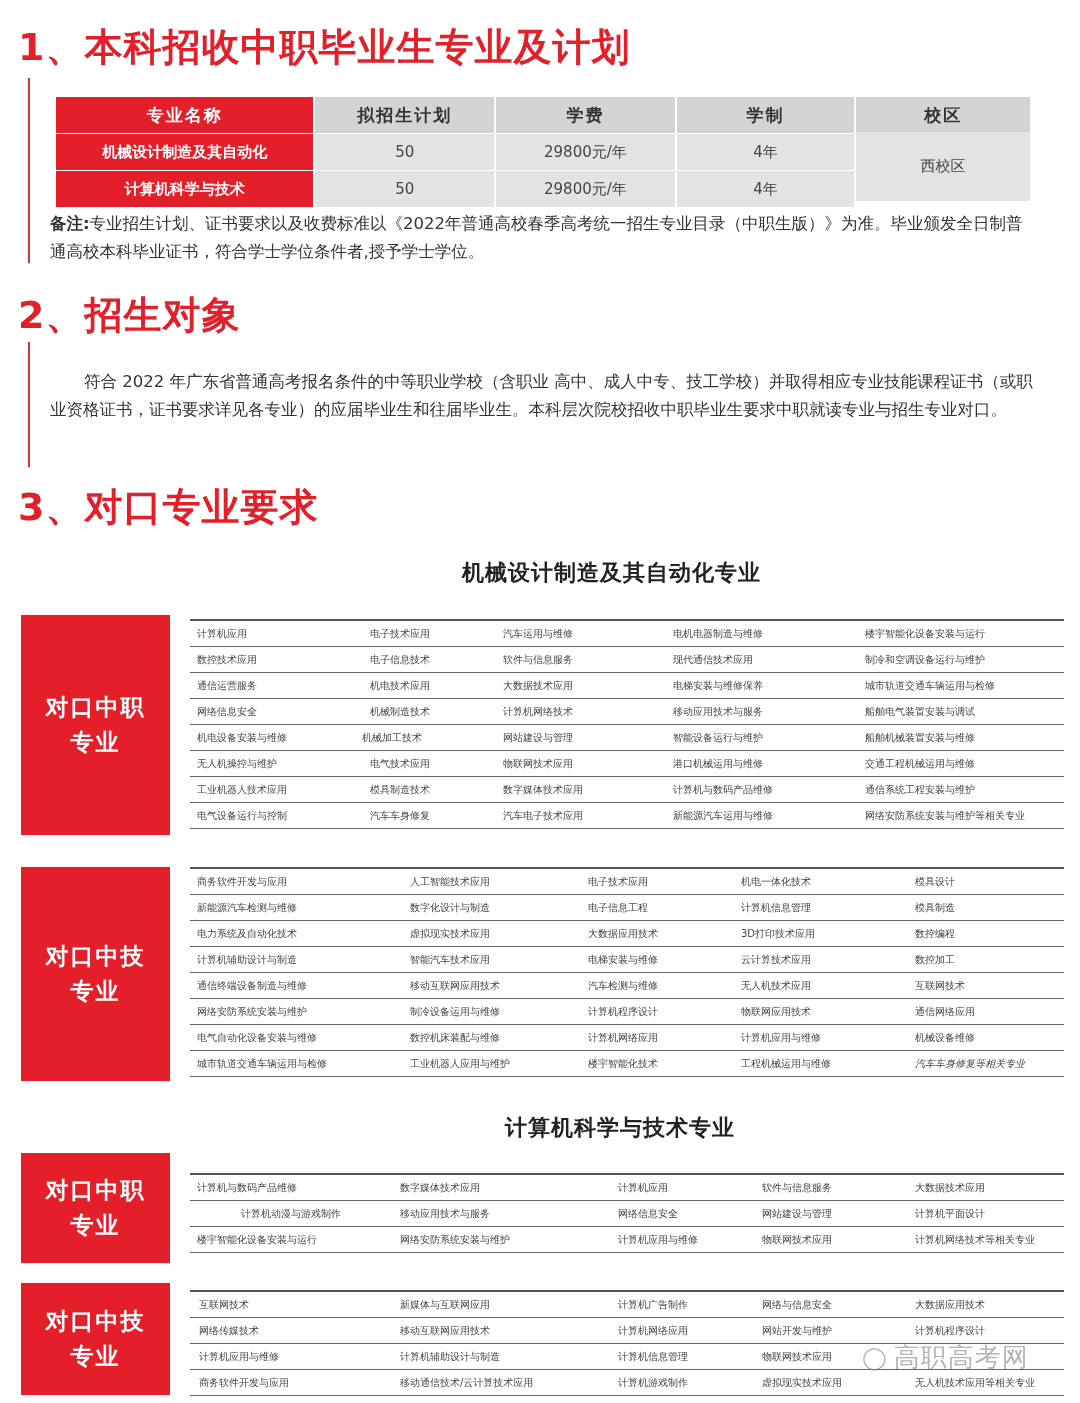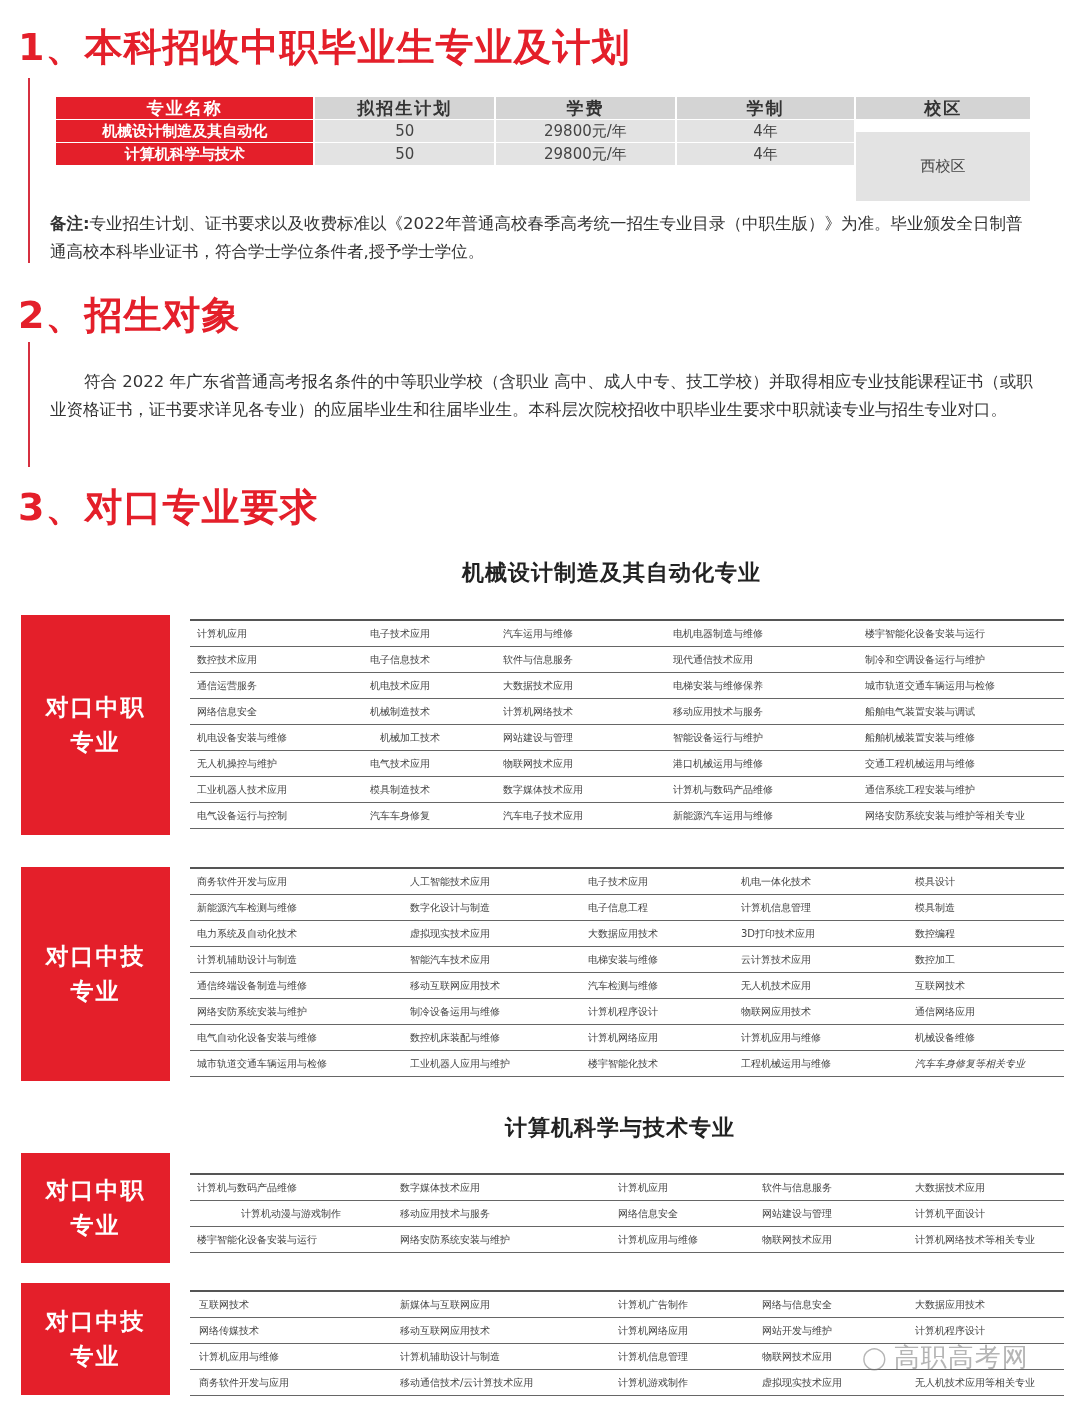--- a/index.html
+++ b/index.html
@@ -9,21 +9,21 @@
     .section-title {
       position: absolute; left: 18px;
       font-family: "DejaVu Sans", sans-serif;
       font-weight: bold; color: #e41f2a; font-size: 38px; letter-spacing: 1px;
       line-height: 1;
     }
     .vline { position: absolute; width: 2px; background: #d63040; }
 
     
     .plan-table { position: absolute; left: 56px; top: 97px; width: 974px; }
-    .pt-row { display: flex; height: 22px; margin-bottom: 1px; }
+    .pt-row { display: flex; height: 36px; margin-bottom: 1px; }
     .pt-cell {
       display: flex; align-items: center; justify-content: center;
       font-size: 15px; color: #444; background: #e3e3e3; margin-right: 2px;
     }
     .pt-cell:last-child { margin-right: 0; }
     .pt-head .pt-cell { background: #d4d4d4; font-weight: bold; font-size: 17px; color: #333; letter-spacing: 2px; }
     .pt-cell.red { background: #e41f2a; color: #fff; font-weight: bold; font-size: 15px; }
     .pt-head .pt-cell.red { background: #e41f2a; color: #fff; font-size: 17px; }
     .c1 { width: 258px; } .c2 { width: 179px; } .c3 { width: 179px; } .c4 { width: 178px; } .c5 { width: 174px; }
     .campus-merged {
@@ -128,21 +128,21 @@
       </div>
       <div class="lt-row">
         <span class="lt-cell" style="left: 7px;">网络信息安全</span>
         <span class="lt-cell" style="left: 180px;">机械制造技术</span>
         <span class="lt-cell" style="left: 313px;">计算机网络技术</span>
         <span class="lt-cell" style="left: 483px;">移动应用技术与服务</span>
         <span class="lt-cell" style="left: 675px;">船舶电气装置安装与调试</span>
       </div>
       <div class="lt-row">
         <span class="lt-cell" style="left: 7px;">机电设备安装与维修</span>
-        <span class="lt-cell" style="left: 190px;">机械加工技术</span>
+        <span class="lt-cell" style="left: 172px;">机械加工技术</span>
         <span class="lt-cell" style="left: 313px;">网站建设与管理</span>
         <span class="lt-cell" style="left: 483px;">智能设备运行与维护</span>
         <span class="lt-cell" style="left: 675px;">船舶机械装置安装与维修</span>
       </div>
       <div class="lt-row">
         <span class="lt-cell" style="left: 7px;">无人机操控与维护</span>
         <span class="lt-cell" style="left: 180px;">电气技术应用</span>
         <span class="lt-cell" style="left: 313px;">物联网技术应用</span>
         <span class="lt-cell" style="left: 483px;">港口机械运用与维修</span>
         <span class="lt-cell" style="left: 675px;">交通工程机械运用与维修</span>

